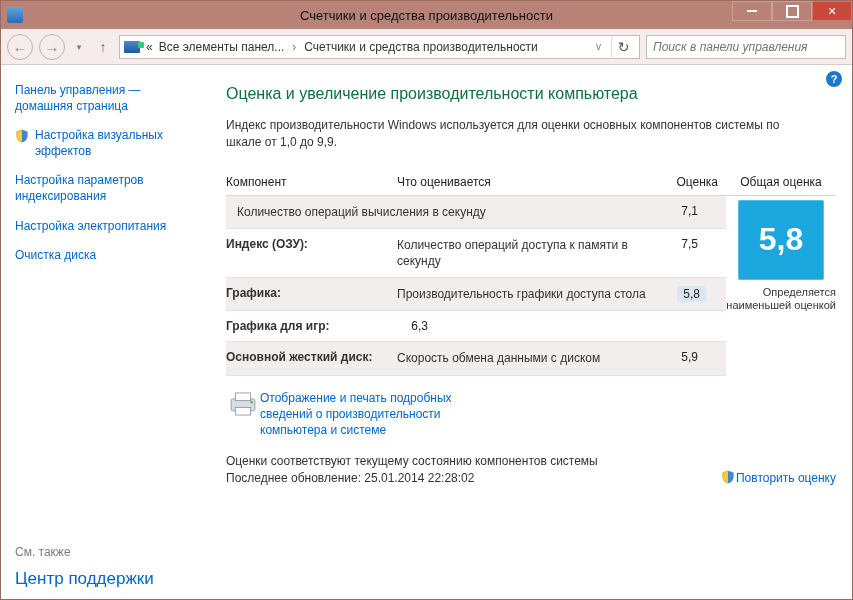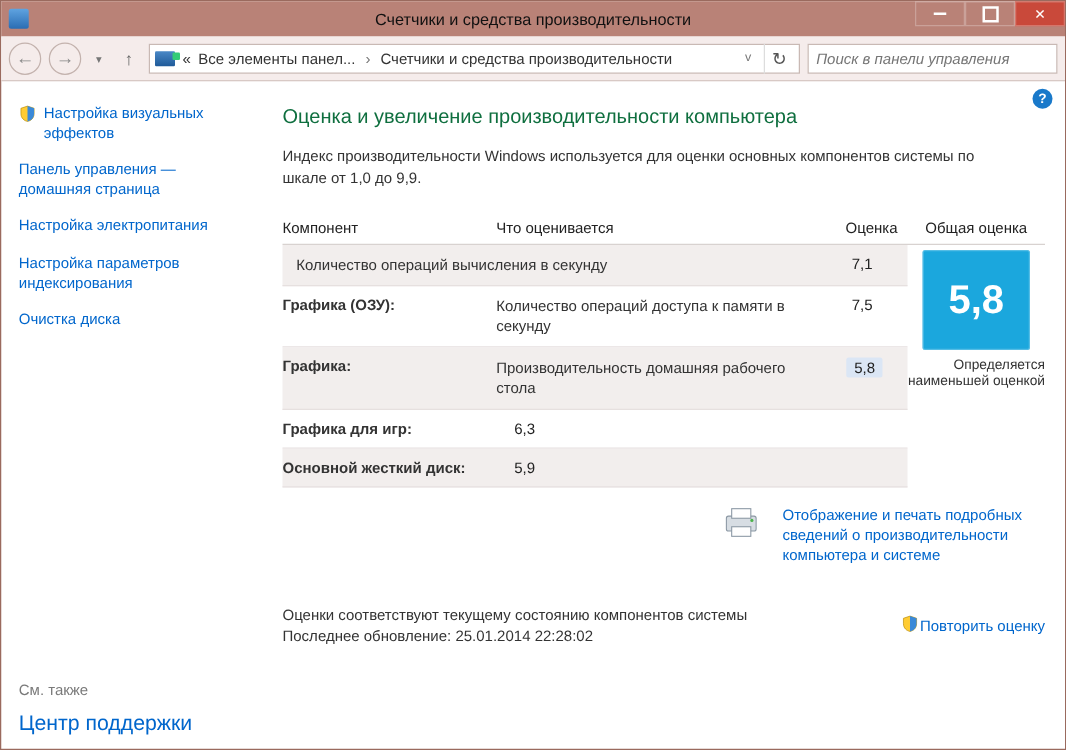--- a/index.html
+++ b/index.html
@@ -72,25 +72,25 @@
   .trow .col2{ color:#333; line-height:1.35; padding-right:10px;}
   .trow .col3{ color:#222; }
   .trow.hl .col3 { background:#dbe6f5; border-radius:2px; display:inline-block; padding:1px 6px; text-align:right; width:auto; margin-left:auto;}
   .trow.hl{}
   .score-wrap{ display:flex; justify-content:flex-end; width:70px; padding-right:20px;}
 
   .basecol { width:110px; display:flex; flex-direction:column; align-items:center; padding-top:4px; }
   .basebox { width:86px; height:80px; background:#1ba7dd; color:#fff; display:flex; align-items:center; justify-content:center; font-size:32px; font-weight:600; border-radius:2px; box-shadow:inset 0 0 0 1px rgba(255,255,255,0.25);}
   .basetext { font-size:11px; color:#333; text-align:right; line-height:1.25; margin-top:6px; }
 
-  .detail-link-row{ display:flex; justify-content:flex-end; align-items:flex-start; gap:16px; margin-top:14px; }
+  .detail-link-row{ display:flex; justify-content:flex-start; align-items:flex-start; gap:0; margin-top:14px; }
   .printer-icon svg{ width:34px; height:28px;}
   .detail-link{ color:#0066cc; font-size:12px; width:210px; line-height:1.35; }
 
-  .footer-row{ display:flex; justify-content:space-between; align-items:center; margin-top:32px; font-size:12px; }
+  .footer-row{ display:flex; justify-content:space-between; align-items:flex-end; margin-top:15px; font-size:12px; }
   .footer-left{ color:#333; line-height:1.4; }
   .rerun-link{ color:#0066cc; display:flex; align-items:center; gap:1px; }
 
   .shield-svg{width:14px;height:14px;}
 </style>
 </head>
 <body>
 
 <div class="window">
 
@@ -122,36 +122,36 @@
 
     <div class="searchbox">
       <input placeholder="Поиск в панели управления" style="">
     </div>
   </div>
 
   <div class="body">
     <div class="help-icon">?</div>
 
     <div class="sidebar">
+      <div class="side-link">
+        <span>Панель управления —</span>
+        <span class="sub">домашняя страница</span>
+      </div>
+
       <div class="side-link withicon">
         <span class="shield-sm">
           <svg viewBox="0 0 16 16">
               <path d="M8 1 L14 3 V8 C14 12 11 14.5 8 15 C5 14.5 2 12 2 8 V3 Z" fill="#ffcc33" stroke="#b58900" stroke-width="0.6"></path>
               <path d="M8 1 L14 3 V8 C14 12 11 14.5 8 15 Z" fill="#3a89d8"></path>
             </svg>
         </span>
         <span>Настройка визуальных эффектов</span>
       </div>
-
-      <div class="side-link">
-        <span>Панель управления —</span>
-        <span class="sub">домашняя страница</span>
-      </div>
+      <div class="side-link"><span>Настройка параметров индексирования</span></div>
       <div class="side-link"><span>Настройка электропитания</span></div>
-      <div class="side-link"><span>Настройка параметров индексирования</span></div>
       <div class="side-link"><span>Очистка диска</span></div>
 
       <div class="see-also">См. также</div>
       <div class="support-link"><span>Центр поддержки</span></div>
     </div>
 
     <div class="main">
       <div class="heading">Оценка и увеличение производительности компьютера</div>
       <div class="intro">Индекс производительности Windows используется для оценки основных компонентов системы по шкале от 1,0 до 9,9.</div>
 
@@ -165,41 +165,42 @@
 
         <div class="tbody">
           <div class="rows">
             <div class="trow">
               <div class="col2">Количество операций вычисления в секунду</div>
               <div class="score-wrap">
                   <div class="col3">7,1</div>
                 </div>
             </div>
             <div class="trow">
-              <div class="col1">Графика (ОЗУ):</div>
+              <div class="col1">Индекс (ОЗУ):</div>
               <div class="col2">Количество операций доступа к памяти в секунду</div>
               <div class="score-wrap">
                   <div class="col3">7,5</div>
                 </div>
             </div>
             <div class="trow hl">
               <div class="col1">Графика:</div>
-              <div class="col2">Производительность домашняя рабочего стола</div>
+              <div class="col2">Производительность графики доступа стола</div>
               <div class="score-wrap">
                   <div class="col3">5,8</div>
                 </div>
             </div>
             <div class="trow">
               <div class="col1">Графика для игр:</div>
               <div class="score-wrap">
                   <div class="col3">6,3</div>
                 </div>
             </div>
             <div class="trow">
               <div class="col1">Основной жесткий диск:</div>
+              <div class="col2">Скорость обмена данными с диском</div>
               <div class="score-wrap">
                   <div class="col3">5,9</div>
                 </div>
             </div>
           </div>
 
           <div class="basecol">
             <div class="basebox">5,8</div>
             <div class="basetext">Определяется наименьшей оценкой</div>
           </div>

